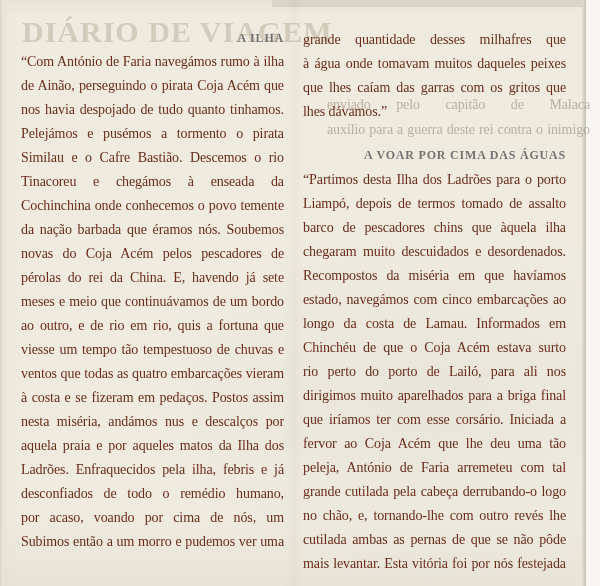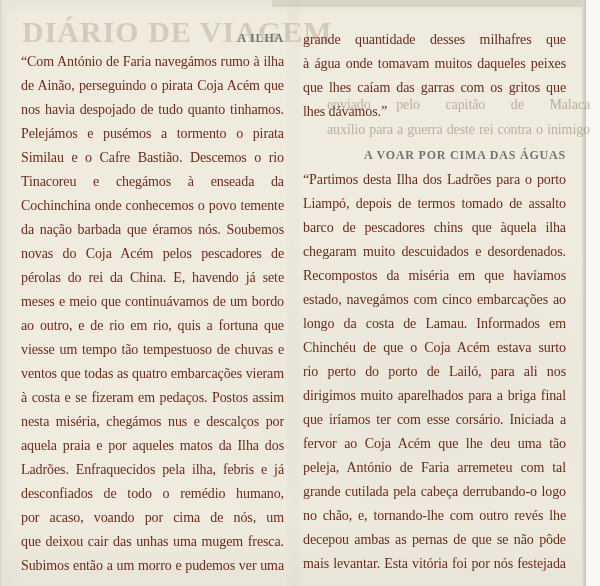--- a/index.html
+++ b/index.html
@@ -96,26 +96,25 @@
       <div class="tline">Tinacoreu e chegámos à enseada da</div>
       <div class="tline">Cochinchina onde conhecemos o povo temente</div>
       <div class="tline">da nação barbada que éramos nós. Soubemos</div>
       <div class="tline">novas do Coja Acém pelos pescadores de</div>
       <div class="tline">pérolas do rei da China. E, havendo já sete</div>
       <div class="tline">meses e meio que continuávamos de um bordo</div>
       <div class="tline">ao outro, e de rio em rio, quis a fortuna que</div>
       <div class="tline">viesse um tempo tão tempestuoso de chuvas e</div>
       <div class="tline">ventos que todas as quatro embarcações vieram</div>
       <div class="tline">à costa e se fizeram em pedaços. Postos assim</div>
-      <div class="tline">nesta miséria, chegámos nus e descalços por</div>
+      <div class="tline">nesta miséria, andámos nus e descalços por</div>
       <div class="tline">aquela praia e por aqueles matos da Ilha dos</div>
       <div class="tline">Ladrões. Enfraquecidos pela ilha, febris e já</div>
       <div class="tline">desconfiados de todo o remédio humano, passou</div>
       <div class="tline">por acaso, voando por cima de nós, um milhafre</div>
-      <div class="tline">que deixou cair das unhas uma mugem fresca.</div>
       <div class="tline">Subimos então a um morro e pudemos ver uma</div>
     </div>
 </div>
 
 <div class="ghost-block">
     <div class="tline">enviado pelo capitão de Malaca</div>
     <div class="tline">auxílio para a guerra deste rei contra o inimigo</div>
   </div>
 
 <div class="col col-right">
@@ -135,16 +134,16 @@
       <div class="tline">estado, navegámos com cinco embarcações ao</div>
       <div class="tline">longo da costa de Lamau. Informados em</div>
       <div class="tline">Chinchéu de que o Coja Acém estava surto num</div>
       <div class="tline">rio perto do porto de Lailó, para ali nos</div>
       <div class="tline">dirigimos muito aparelhados para a briga final</div>
       <div class="tline">que iríamos ter com esse corsário. Iniciada a</div>
       <div class="tline">fervor ao Coja Acém que lhe deu uma tão</div>
       <div class="tline">peleja, António de Faria arremeteu com tal</div>
       <div class="tline">grande cutilada pela cabeça derrubando-o logo</div>
       <div class="tline">no chão, e, tornando-lhe com outro revés lhe</div>
-      <div class="tline">decepou ambas as pernas de que se não pôde</div>
+      <div class="tline">cutilada ambas as pernas de que se não pôde</div>
       <div class="tline">mais levantar. Esta vitória foi por nós festejada</div>
     </div>
 </div>
 
 </body></html>

